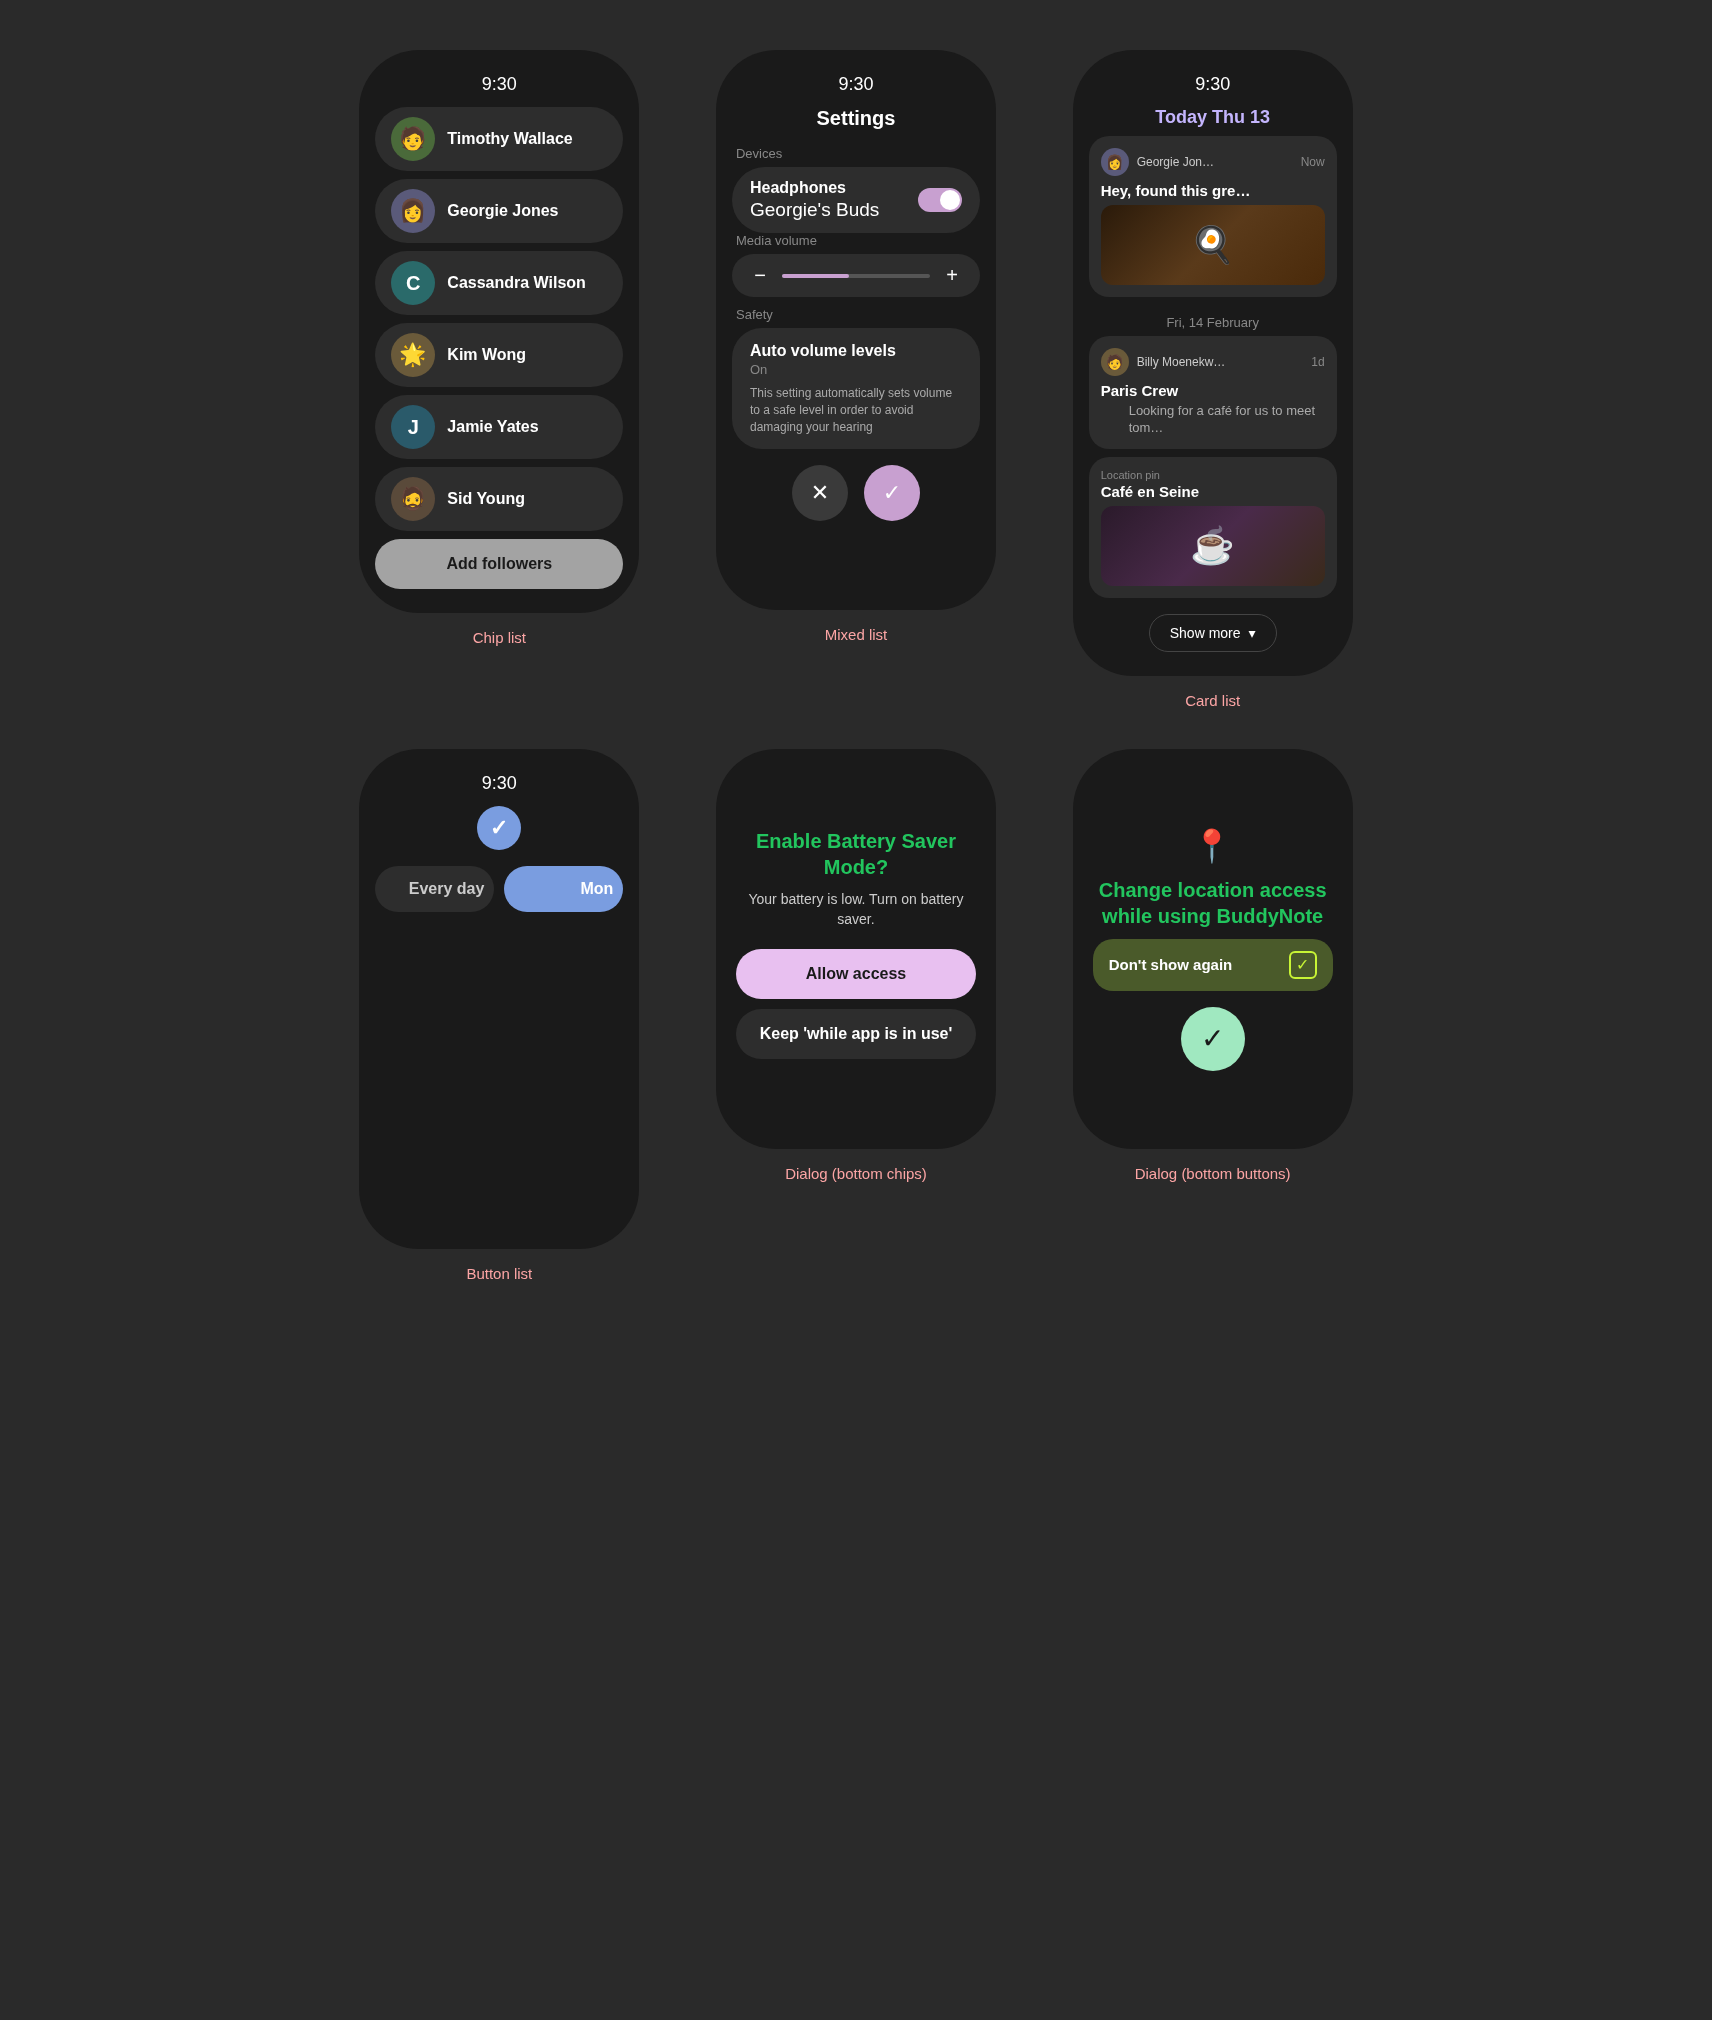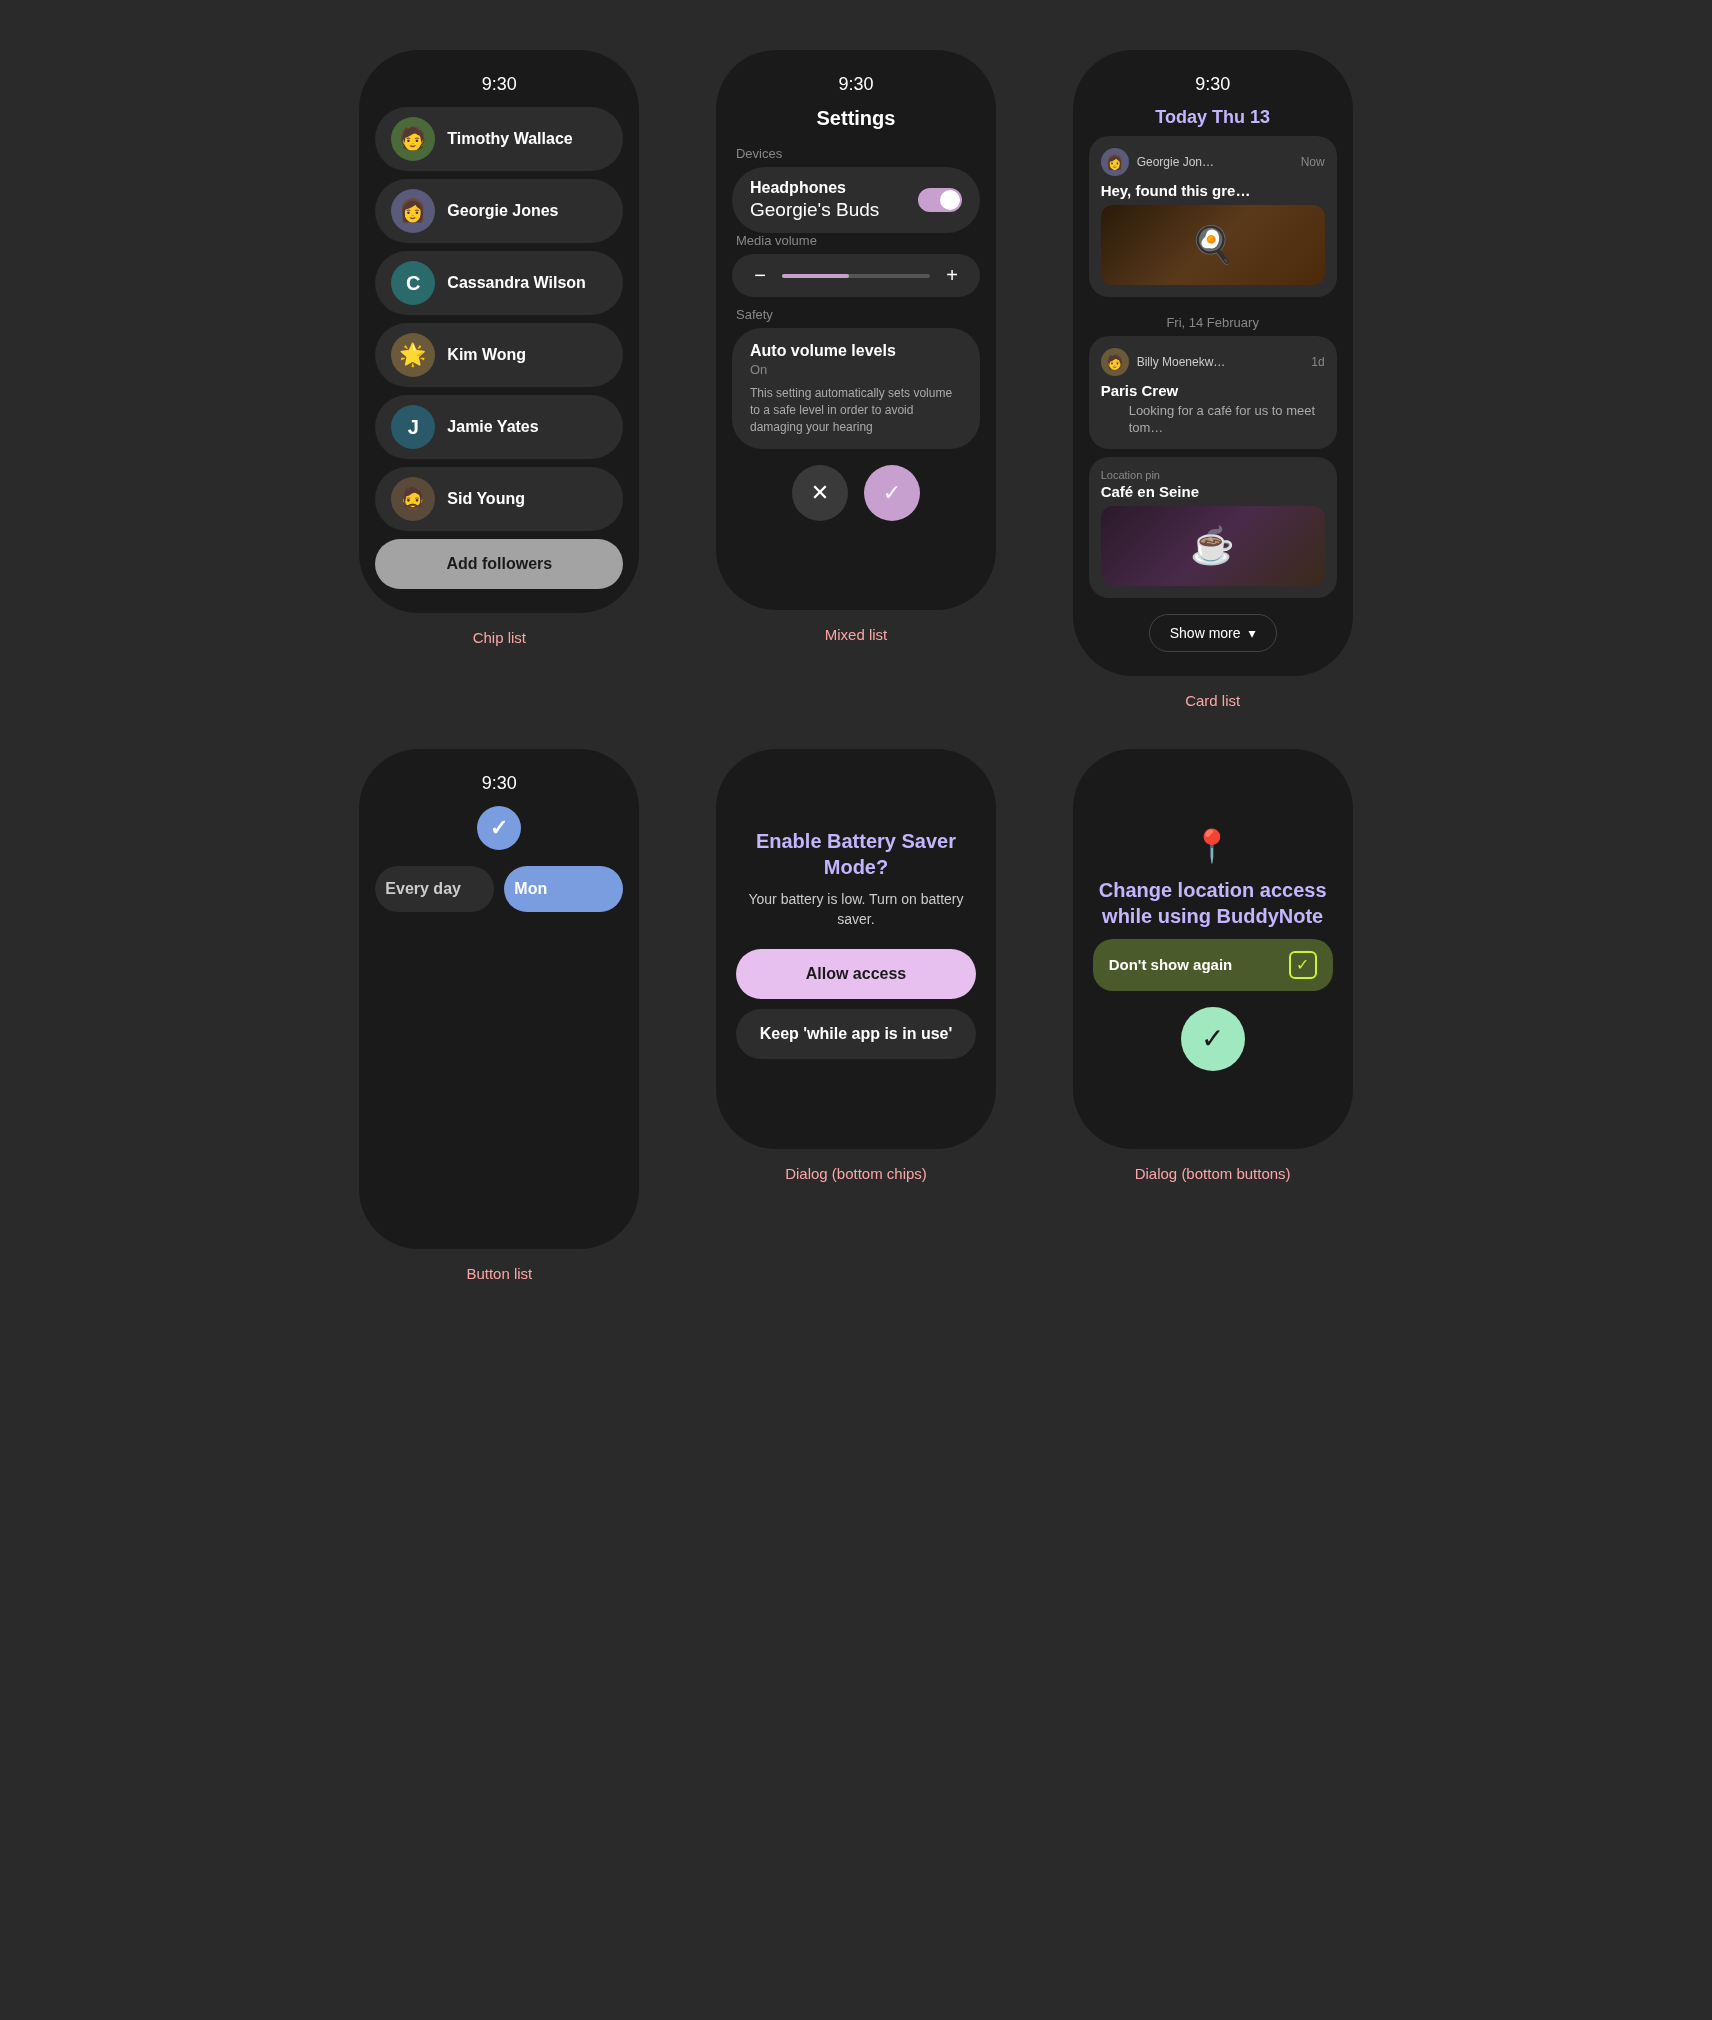--- a/index.html
+++ b/index.html
@@ -363,21 +363,21 @@
       border-radius: 50%;
       background: #7a9de0;
       display: flex;
       align-items: center;
       justify-content: center;
       margin-bottom: 16px;
     }
     .day-btn {
       border-radius: 40px;
       padding: 14px 10px;
-      text-align: left;
+      text-align: right;
       font-size: 16px;
       font-weight: 600;
       cursor: pointer;
       border: none;
     }
     .day-btn.selected {
       background: #7a9de0;
       color: #fff;
     }
     .day-btn.normal {
@@ -391,21 +391,21 @@
       width: 100%;
       margin-top: 10px;
     }
 
     
     .dialog-device {
       justify-content: center;
       min-height: 400px;
     }
     .dialog-title {
-      color: #c4b5fd;
+      color: #22c55e;
       font-size: 20px;
       font-weight: 700;
       text-align: center;
       margin-bottom: 10px;
       line-height: 1.3;
     }
     .dialog-body {
       color: #ccc;
       font-size: 14px;
       text-align: center;

